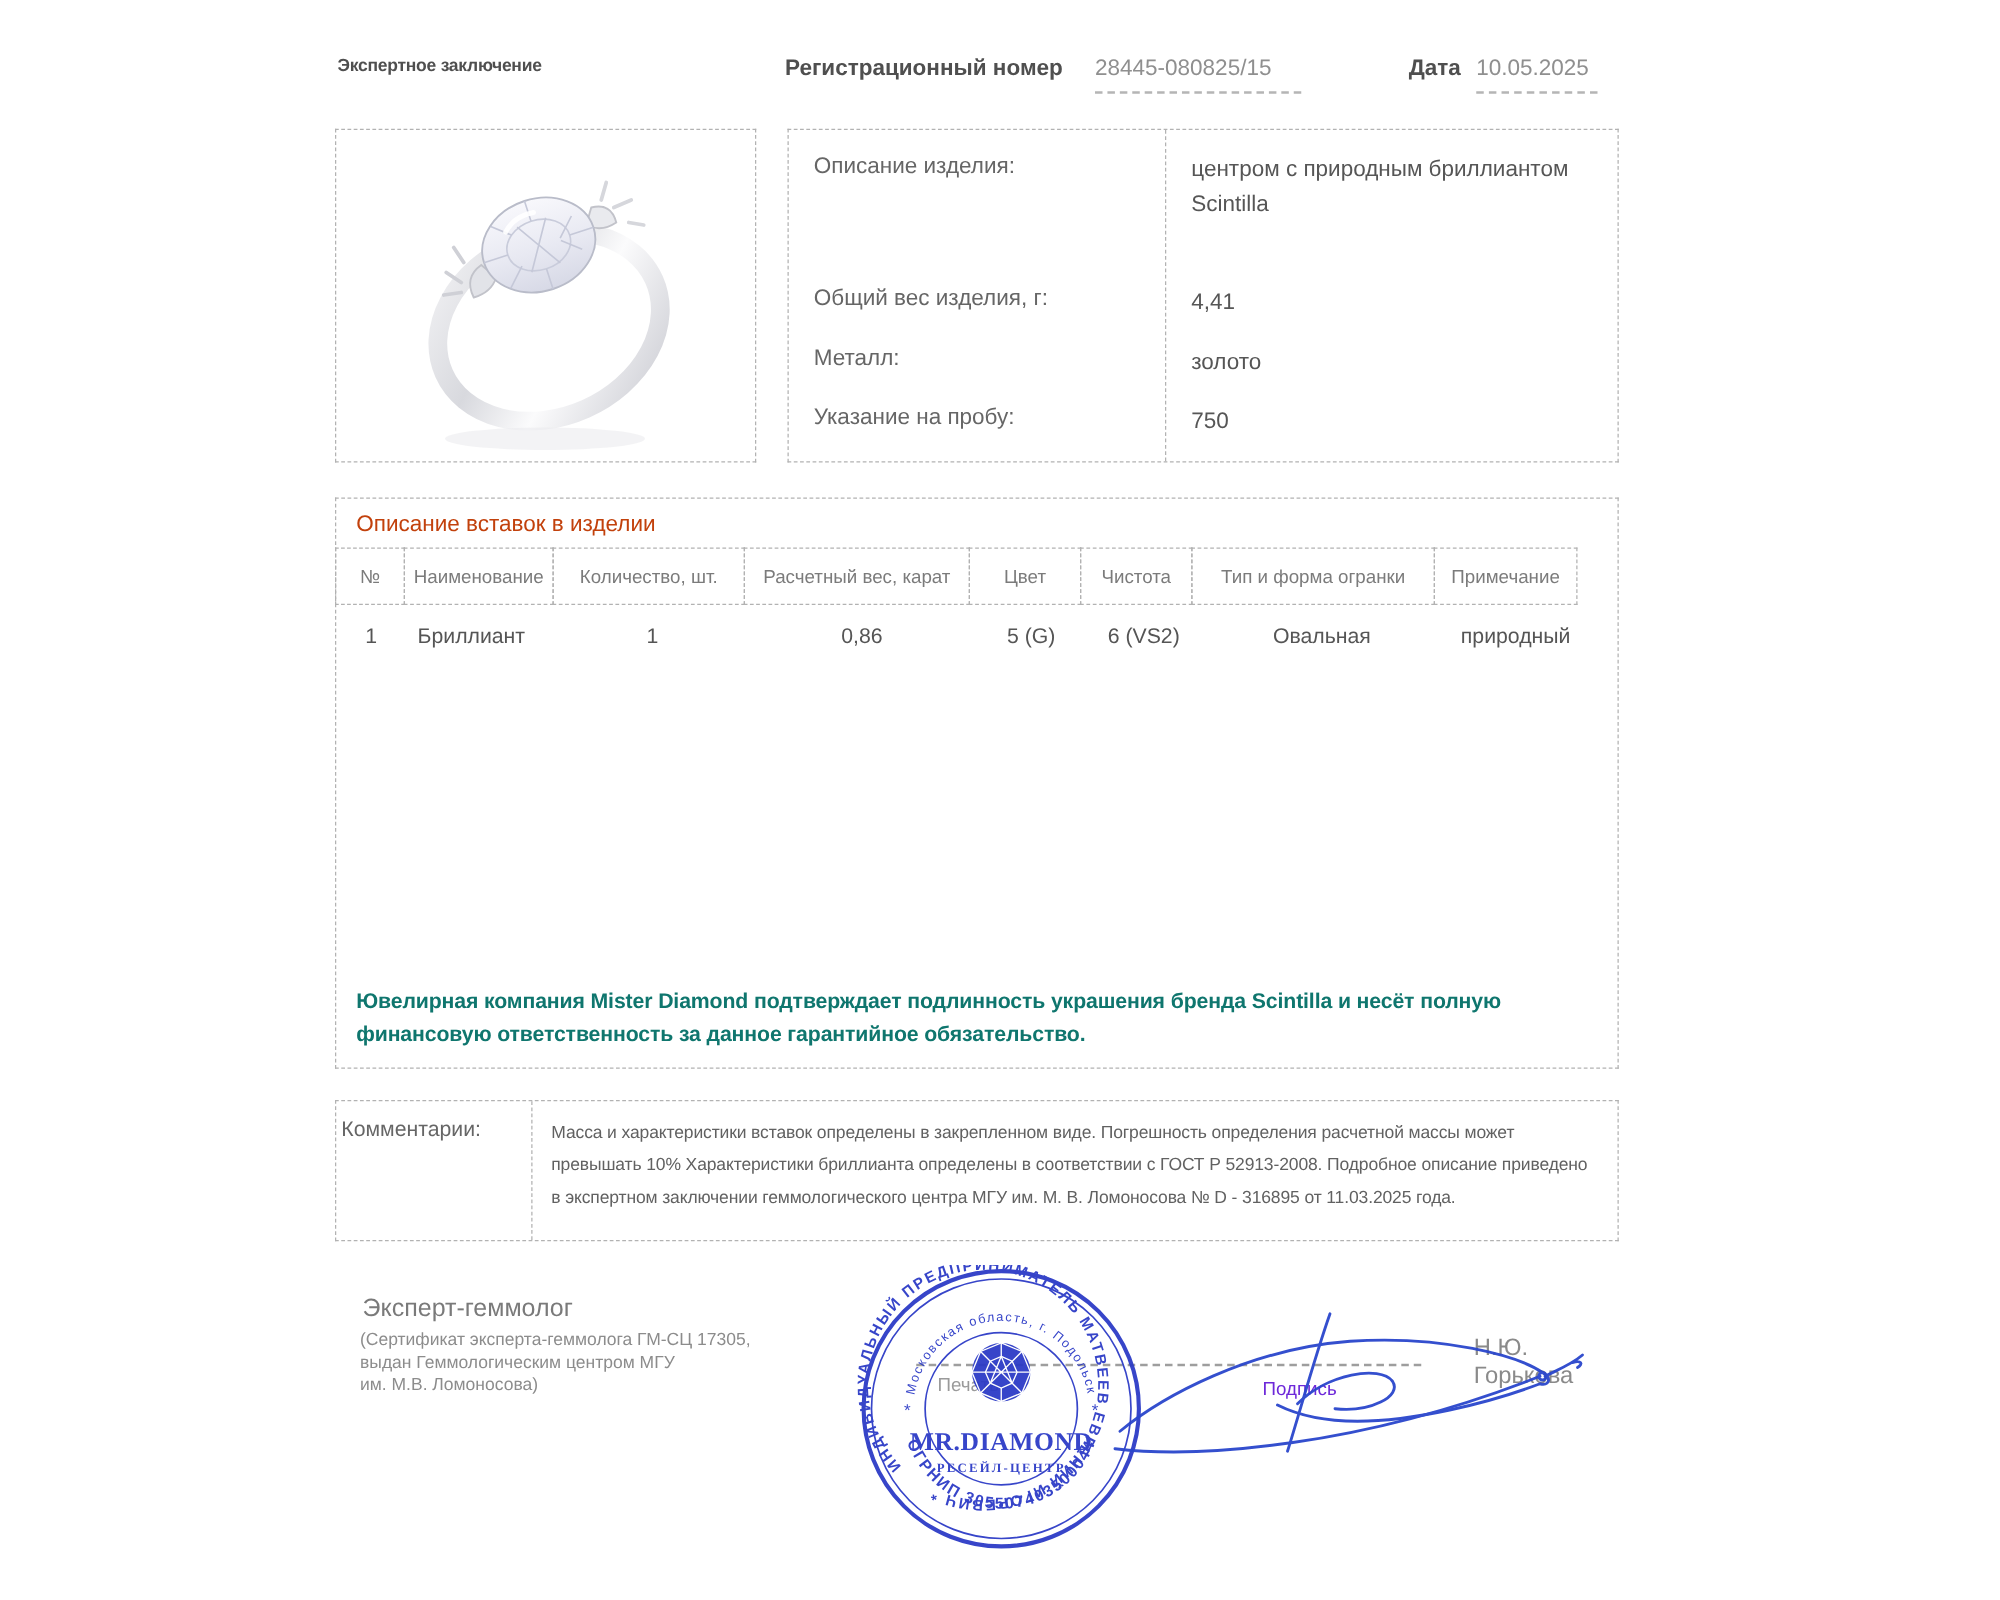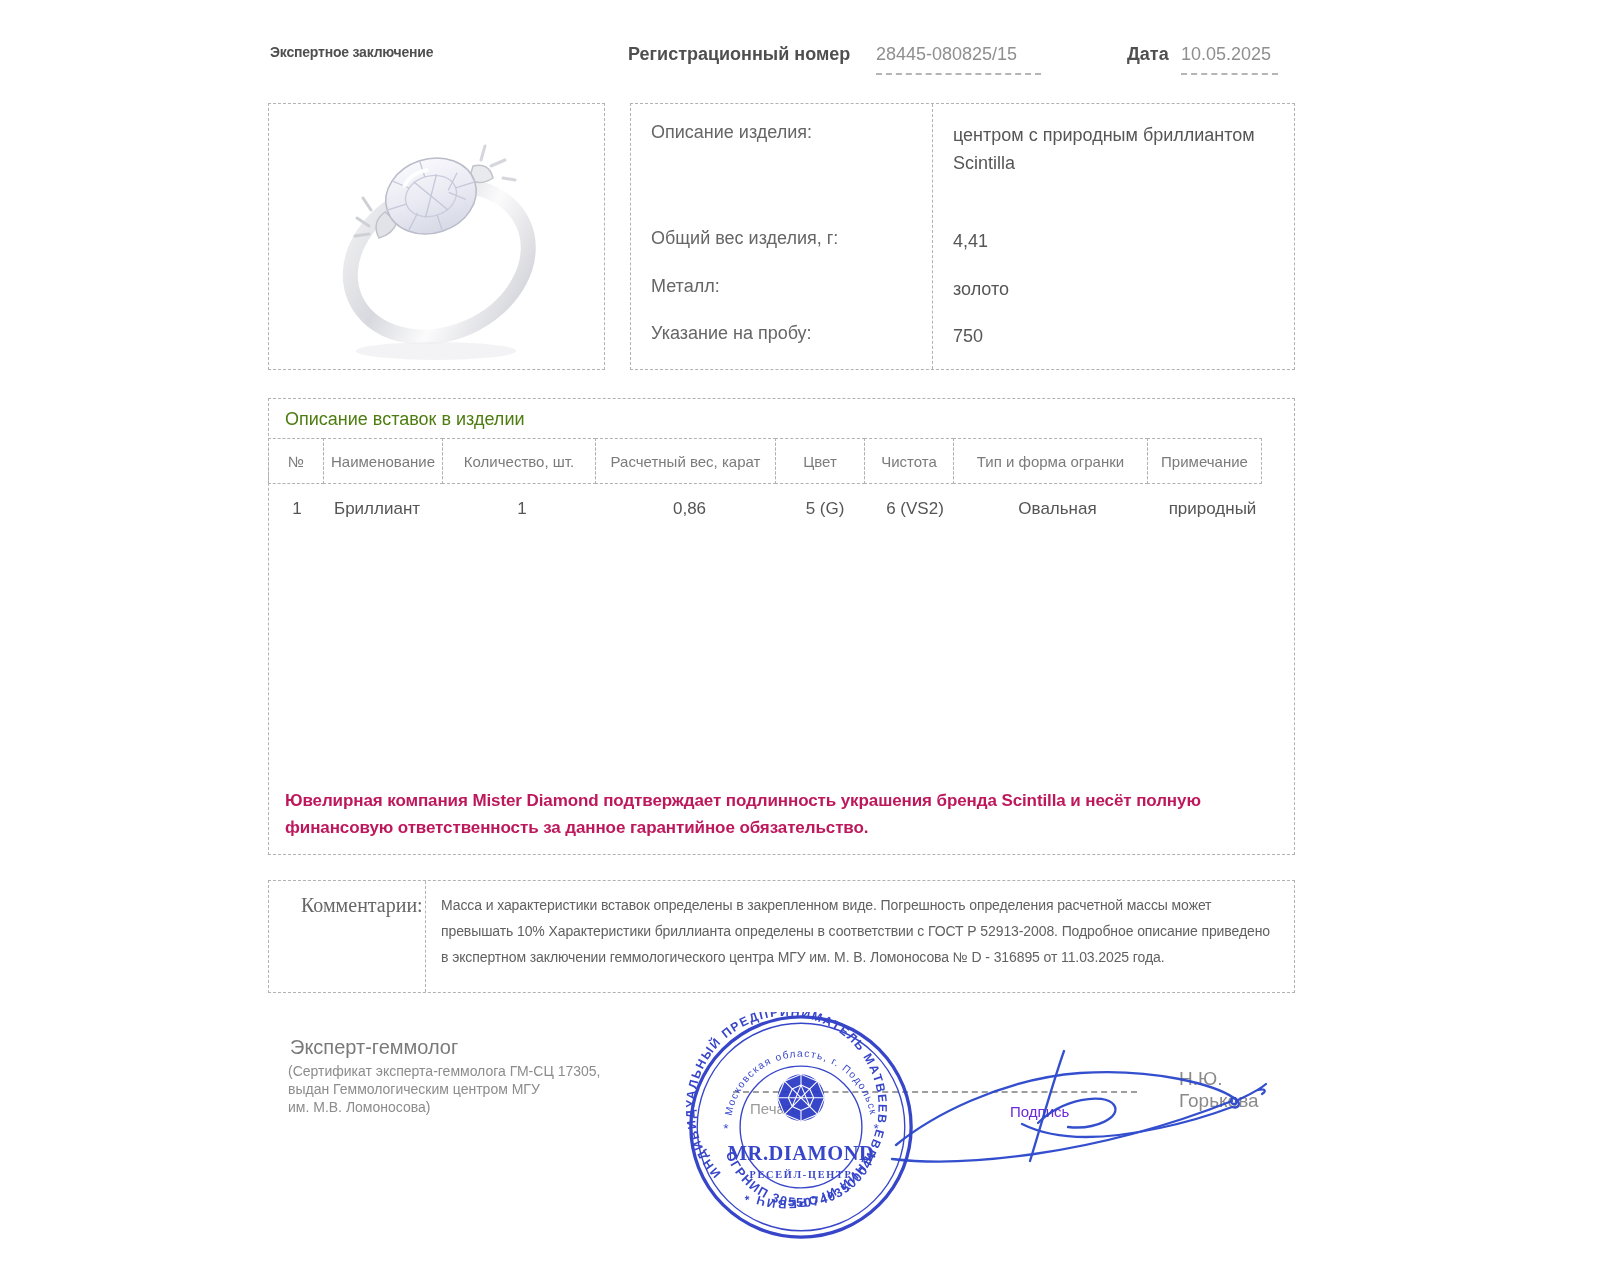--- a/index.html
+++ b/index.html
@@ -22,36 +22,36 @@
   
   .photo-box { position:absolute; left:0; top:103px; width:337px; height:267px; background:#fff; }
   .desc-box  { position:absolute; left:362px; top:103px; width:665px; height:267px; }
   .desc-divider { position:absolute; left:301px; top:0; bottom:0; width:0; border-left:1px dashed #b2b2b2; }
   .desc-row-label { position:absolute; left:20px; width:270px; font-size:18px; color:#666; }
   .desc-row-value { position:absolute; left:322px; width:330px; font-size:18px; color:#565656; line-height:1.55; }
   .r1 { top:18px; } .r2 { top:124px; } .r3 { top:172px; } .r4 { top:219px; }
 
   
   .inserts-box { position:absolute; left:0; top:398px; width:1027px; height:457px; }
-  .inserts-title { position:absolute; left:16px; top:10px; font-size:18px; color:#4d7c0f; }
+  .inserts-title { position:absolute; left:16px; top:10px; font-size:18px; color:#c2410c; }
   .thead { position:absolute; left:-1px; right:-1px; top:39px; height:46px; display:flex; }
   .th { border:1px dashed #b2b2b2; margin-right:-1px; display:flex; align-items:center;
         justify-content:center; font-size:15px; color:#7b7b7b; text-align:center; }
   .trow { position:absolute; left:0; right:0; top:85px; height:50px; display:flex; }
   .td { display:flex; align-items:center; justify-content:center; font-size:17px; color:#555; }
   .td.name { justify-content:flex-start; padding-left:9px; }
   .c0{width:56px;} .c1{width:120px;} .c2{width:154px;} .c3{width:181px;}
   .c4{width:90px;} .c5{width:90px;} .c6{width:195px;} .c7{width:115px;}
   .statement { position:absolute; left:16px; right:46px; bottom:13px; font-size:17px; font-weight:bold;
-       color:#be185d; line-height:1.6; letter-spacing:-0.1px; }
+       color:#0f766e; line-height:1.6; letter-spacing:-0.1px; }
 
   
   .comments-box { position:absolute; left:0; top:880px; width:1027px; height:113px; }
   .comments-label-cell { position:absolute; left:0; top:0; bottom:0; width:157px; border-right:1px dashed #b2b2b2; }
-  .comments-label { position:absolute; left:32px; top:13px; font-size:20px; color:#666;font-family:Liberation Serif, serif; }
+  .comments-label { position:absolute; left:4px; top:13px; font-size:17px; color:#666; }
   .comments-text { position:absolute; left:172px; right:14px; top:11px; font-size:14px; color:#616161;
        line-height:26px; letter-spacing:-0.1px; }
 
   
   .expert-title { position:absolute; left:22px; top:1036px; font-size:20px; color:#7a7a7a; }
   .expert-cert { position:absolute; left:20px; top:1062px; font-size:14px; color:#8c8c8c; line-height:18px; }
   .sign-line { position:absolute; left:465px; top:1091px; width:404px; border-top:2px dashed #9e9e9e; z-index:1; }
   .seal-label { position:absolute; left:482px; top:1100px; font-size:15px; color:#9a9a9a; z-index:1; }
   .sign-label { position:absolute; left:742px; top:1103px; font-size:15px; color:#6d28d9; z-index:1; }
   .expert-name { position:absolute; left:911px; top:1068px; font-size:19px; color:#8a8a8a; z-index:1; }

